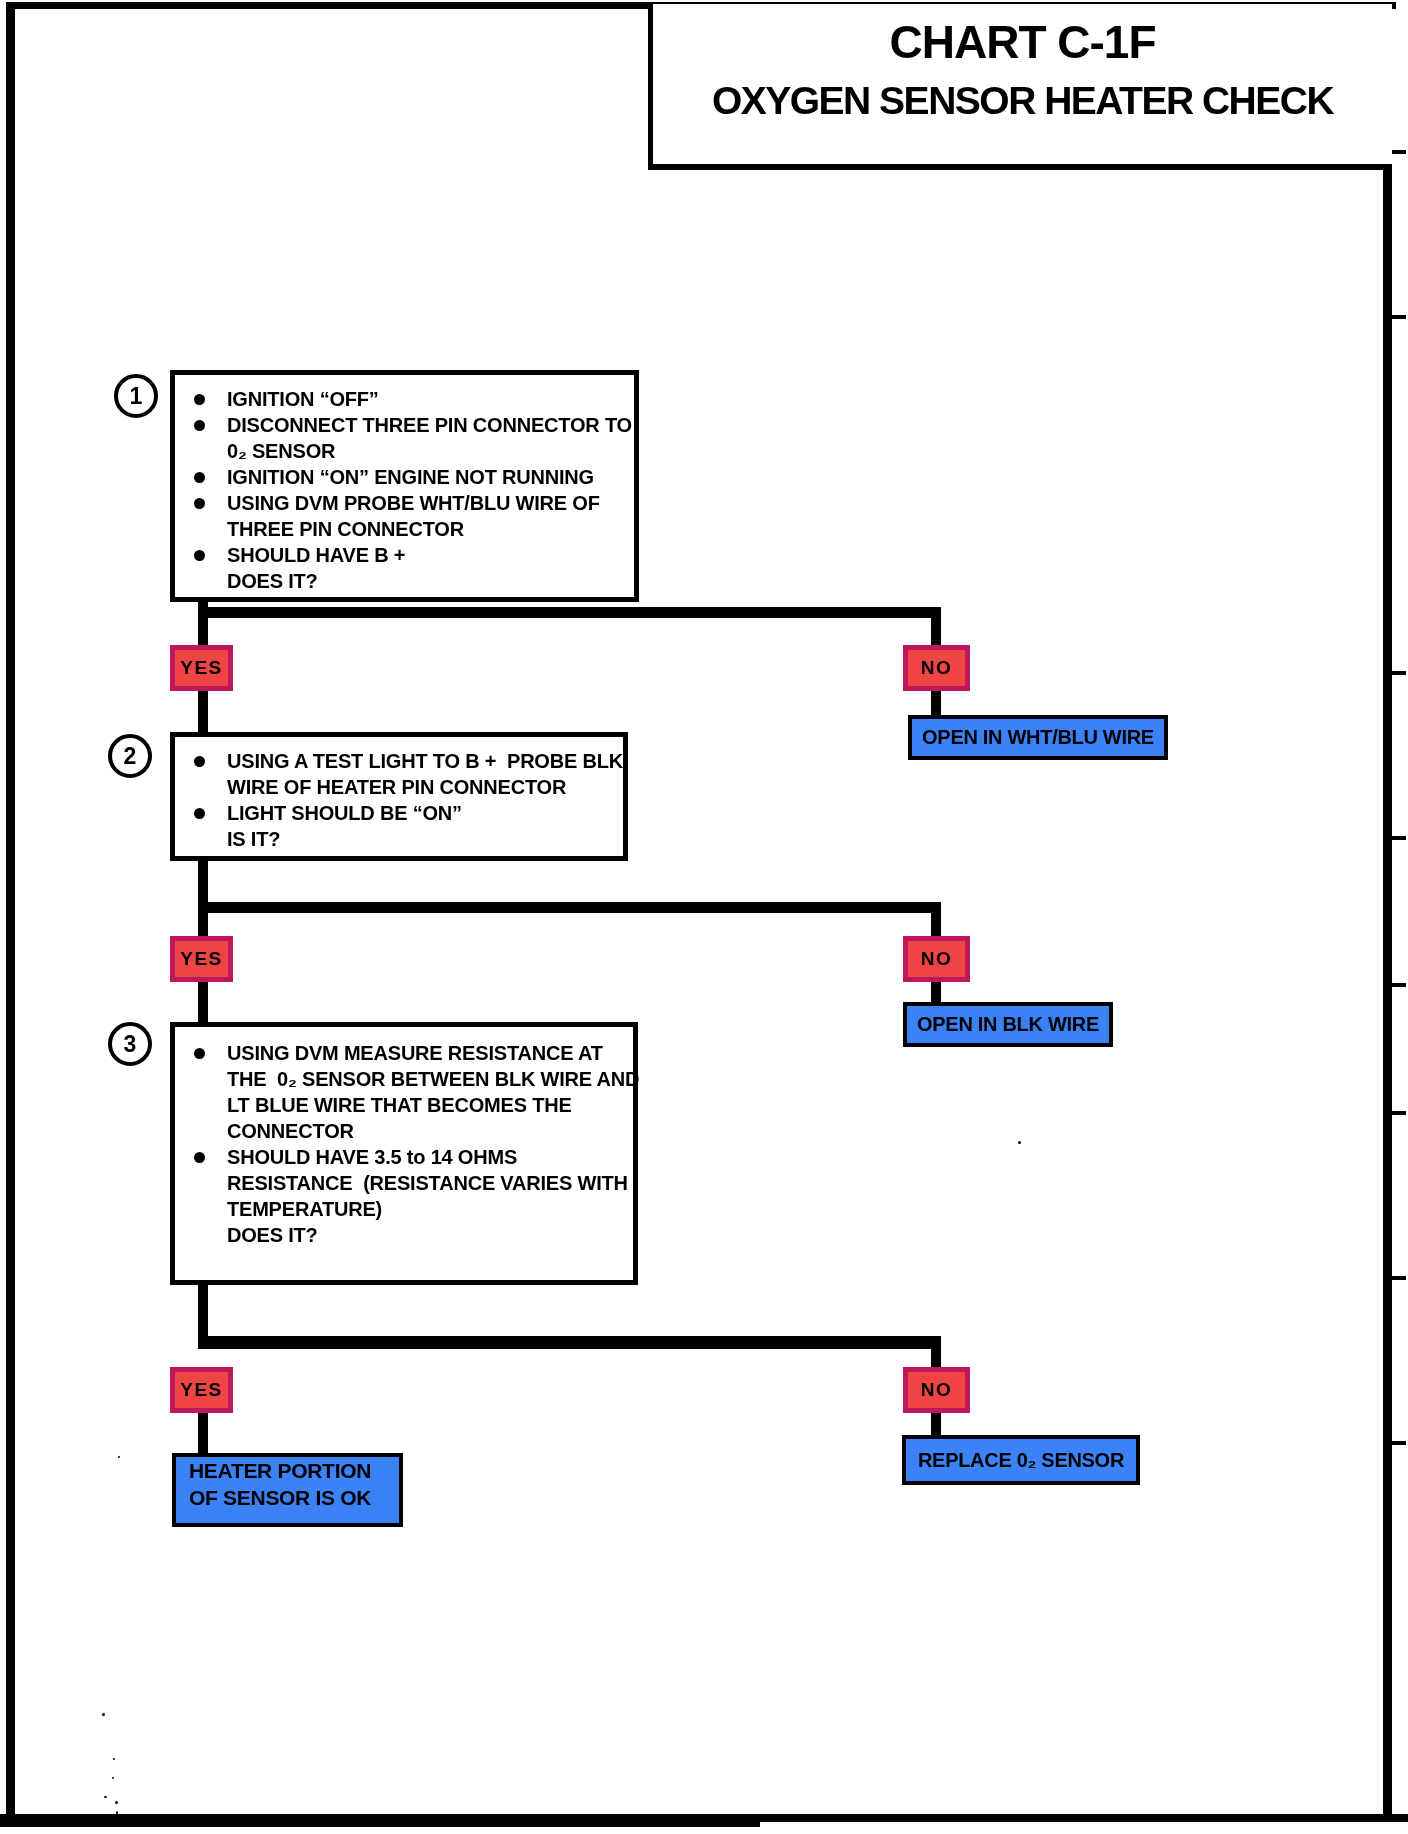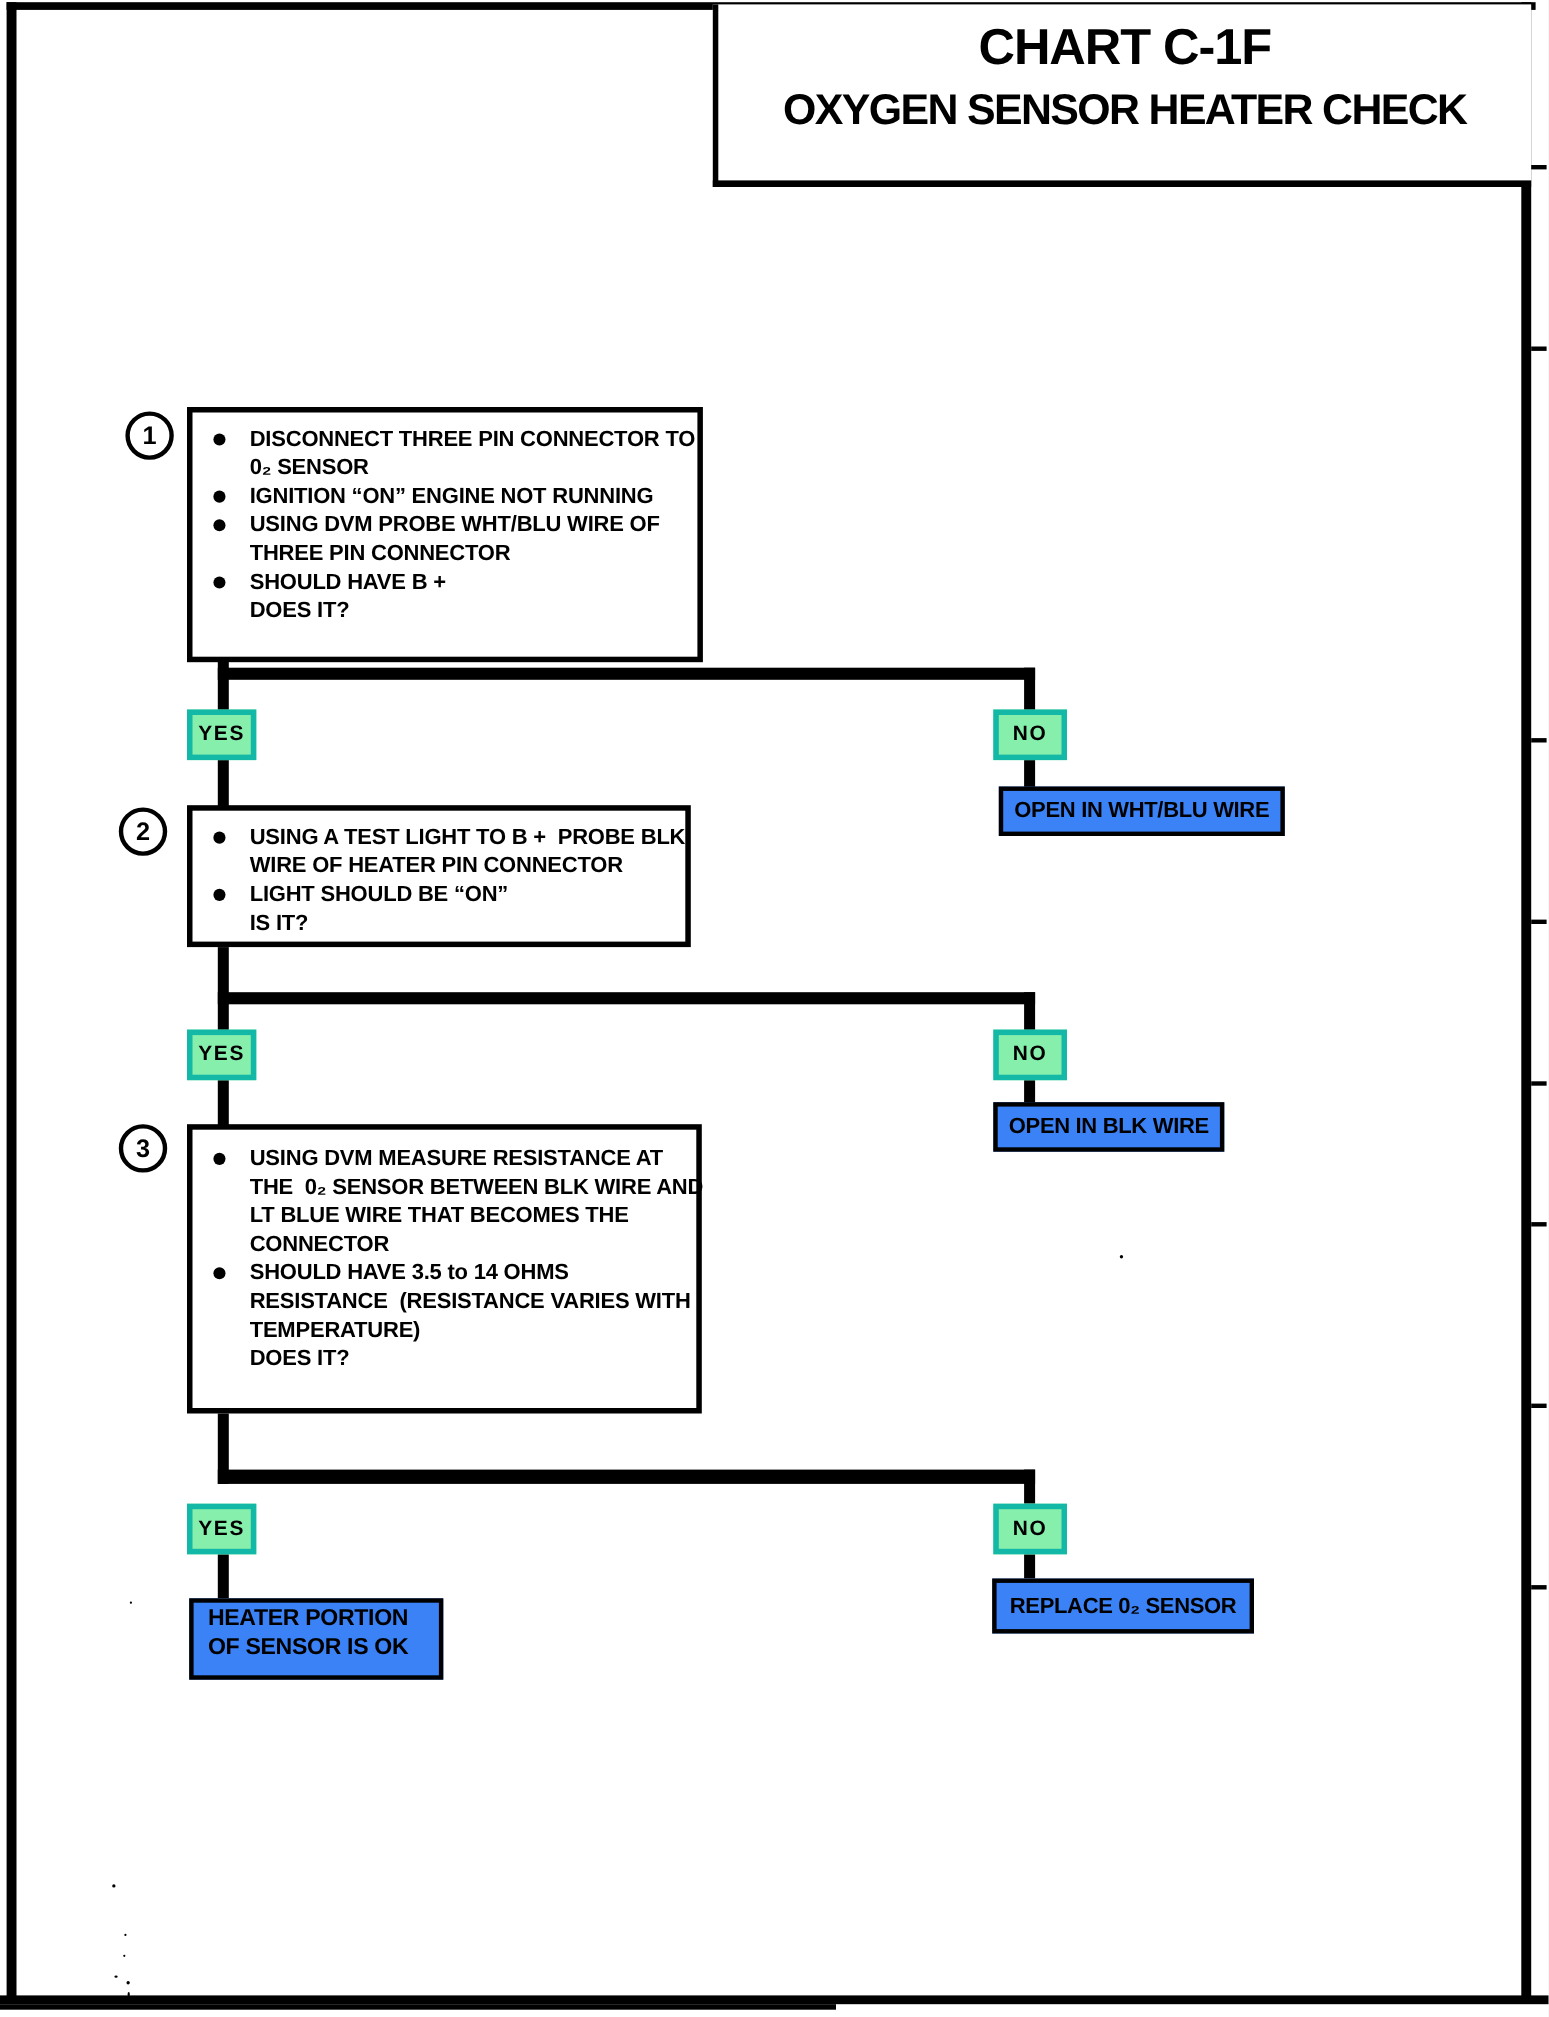--- a/index.html
+++ b/index.html
@@ -29,21 +29,21 @@
   .dot{width:11px;height:11px;border-radius:50%;background:#000;flex:none;margin:8px 22px 0 19px;}
   .bl{min-width:0;}
   .bl div{line-height:26px;white-space:pre;letter-spacing:-0.2px;}
   .numcircle{
     position:absolute;width:44px;height:44px;border:4px solid #000;border-radius:50%;
     background:#fff;display:flex;align-items:center;justify-content:center;
     font-size:23px;font-weight:bold;box-sizing:border-box;z-index:3;
   }
   
   .lblbox{
-    position:absolute;border:5px solid #14b8a6;background:#86efac;box-sizing:border-box;
+    position:absolute;border:5px solid #be185d;background:#ef4444;box-sizing:border-box;
     display:flex;align-items:center;justify-content:center;
     font-weight:bold;font-size:19px;letter-spacing:1.5px;z-index:2;
   }
   
   .outbox{
     position:absolute;border:4px solid #000;background:#3b82f6;box-sizing:border-box;
     display:flex;align-items:center;justify-content:center;
     font-weight:bold;font-size:20px;letter-spacing:-0.3px;white-space:pre;z-index:2;
   }
   .outbox.left{justify-content:flex-start;padding-left:13px;flex-direction:column;align-items:flex-start;}
@@ -69,20 +69,26 @@
   </div>
 
   <div class="numcircle" style="left:114px;top:374px;">
     <span>1</span>
   </div>
   <div class="stepbox" style="left:170px;top:370px;width:469px;height:232px;">
     <div class="bullets">
       <div class="bullet">
         <span class="dot"></span>
         <div class="bl">
+            <div>IGNITION “OFF”</div>
+          </div>
+      </div>
+      <div class="bullet">
+        <span class="dot"></span>
+        <div class="bl">
           <div>DISCONNECT THREE PIN CONNECTOR TO</div>
           <div>0₂ SENSOR</div>
         </div>
       </div>
       <div class="bullet">
         <span class="dot"></span>
         <div class="bl">
             <div>IGNITION “ON” ENGINE NOT RUNNING</div>
           </div>
       </div>

